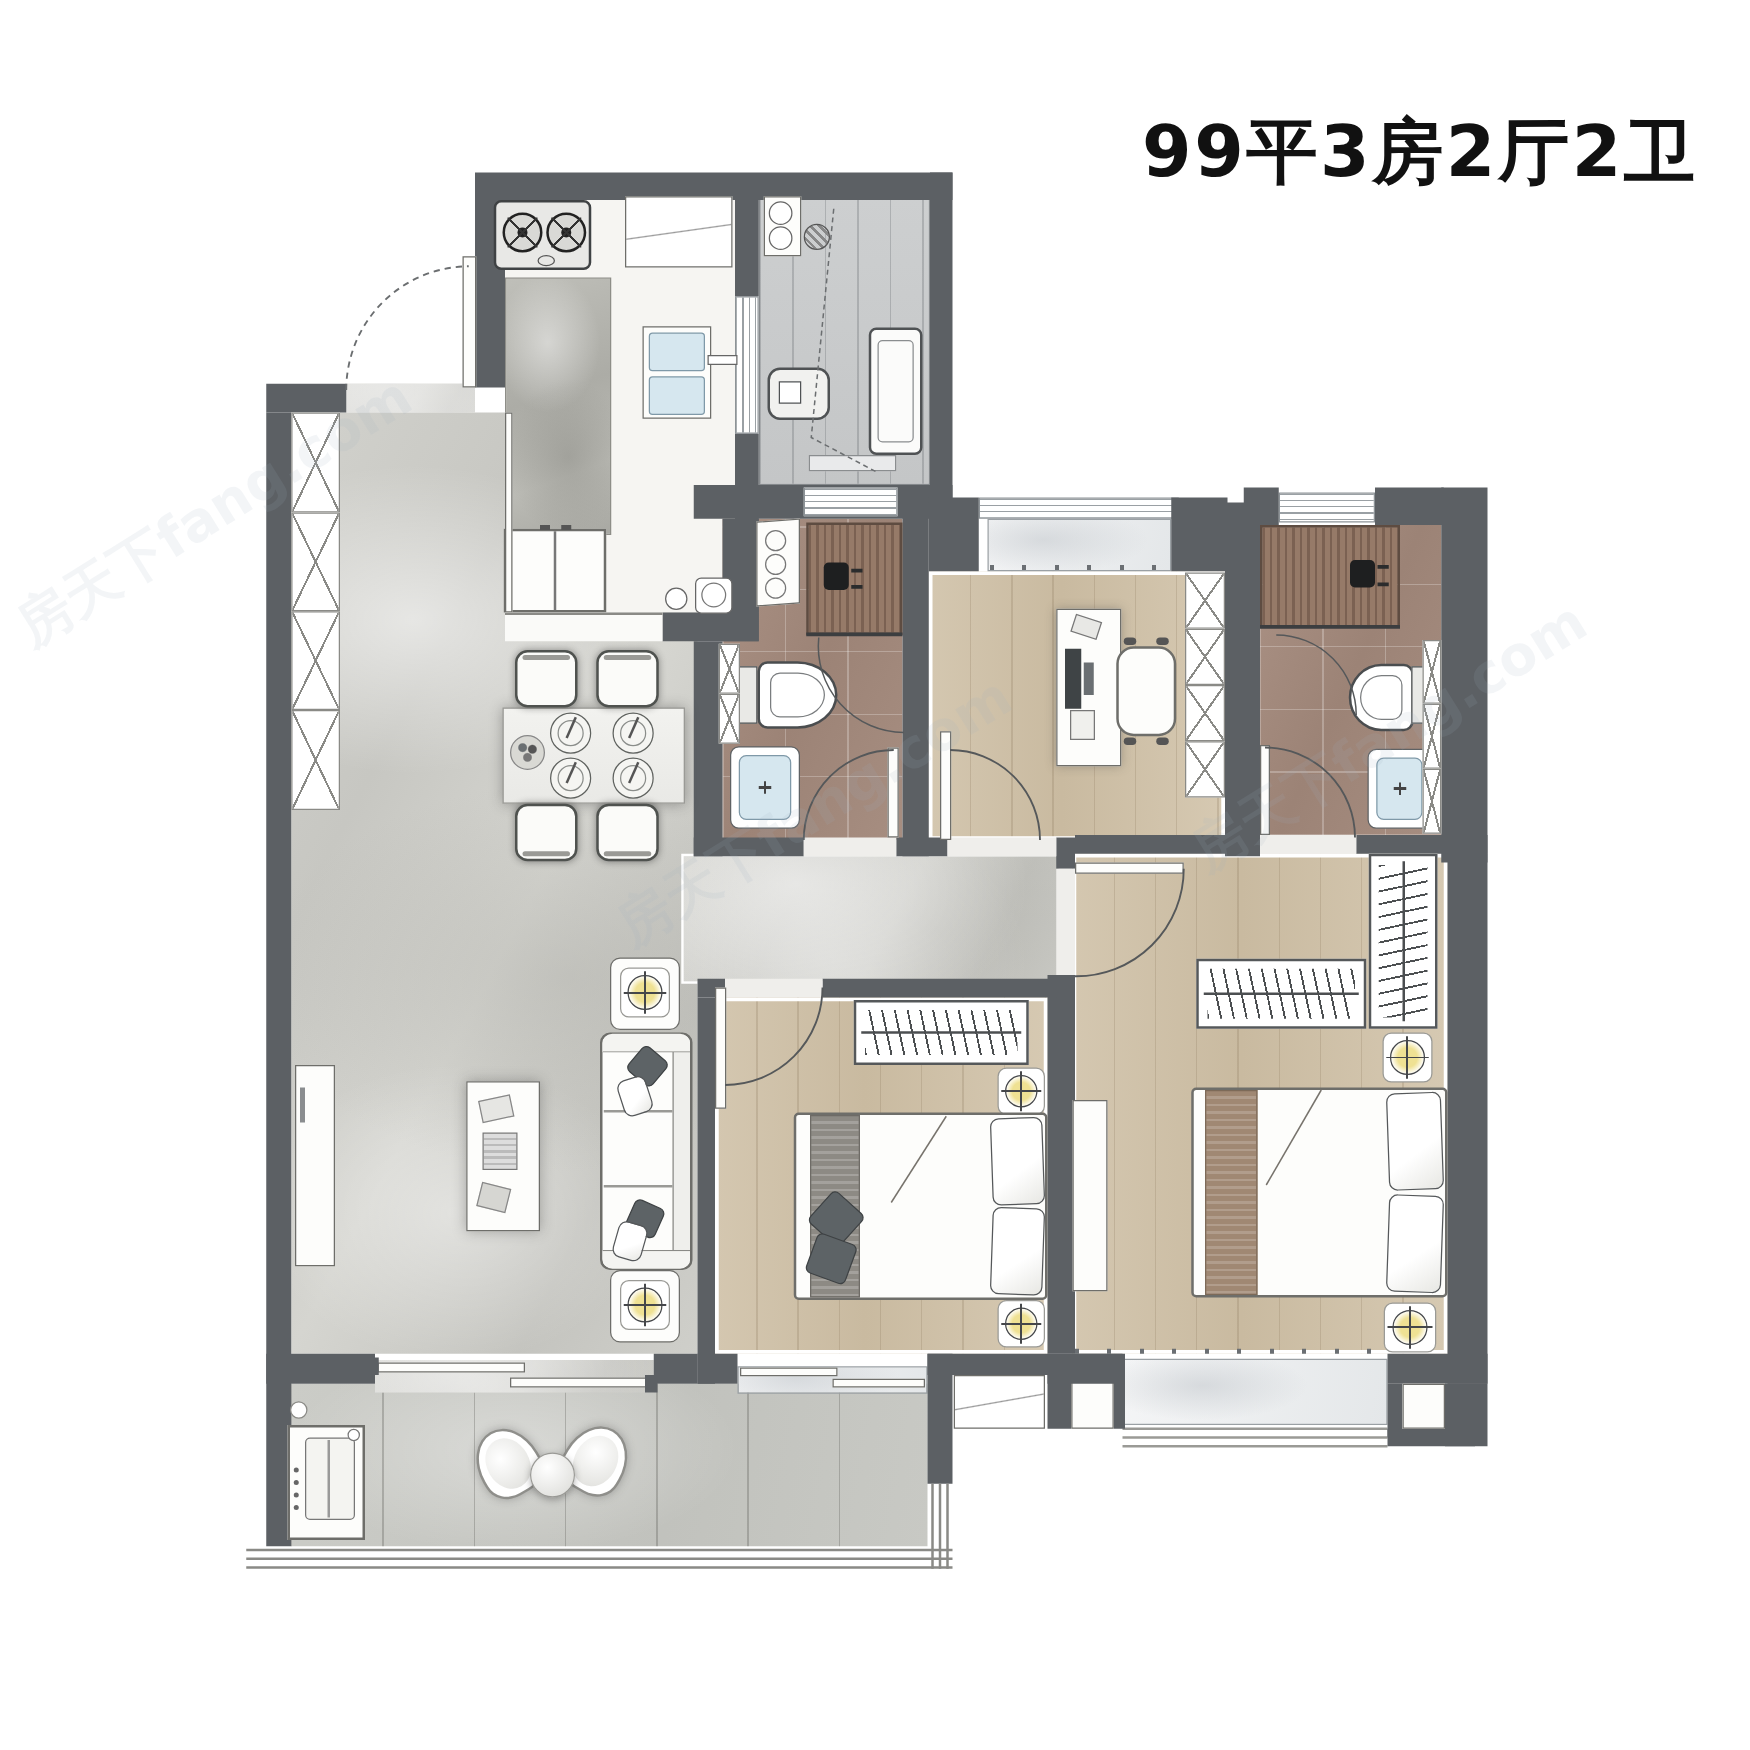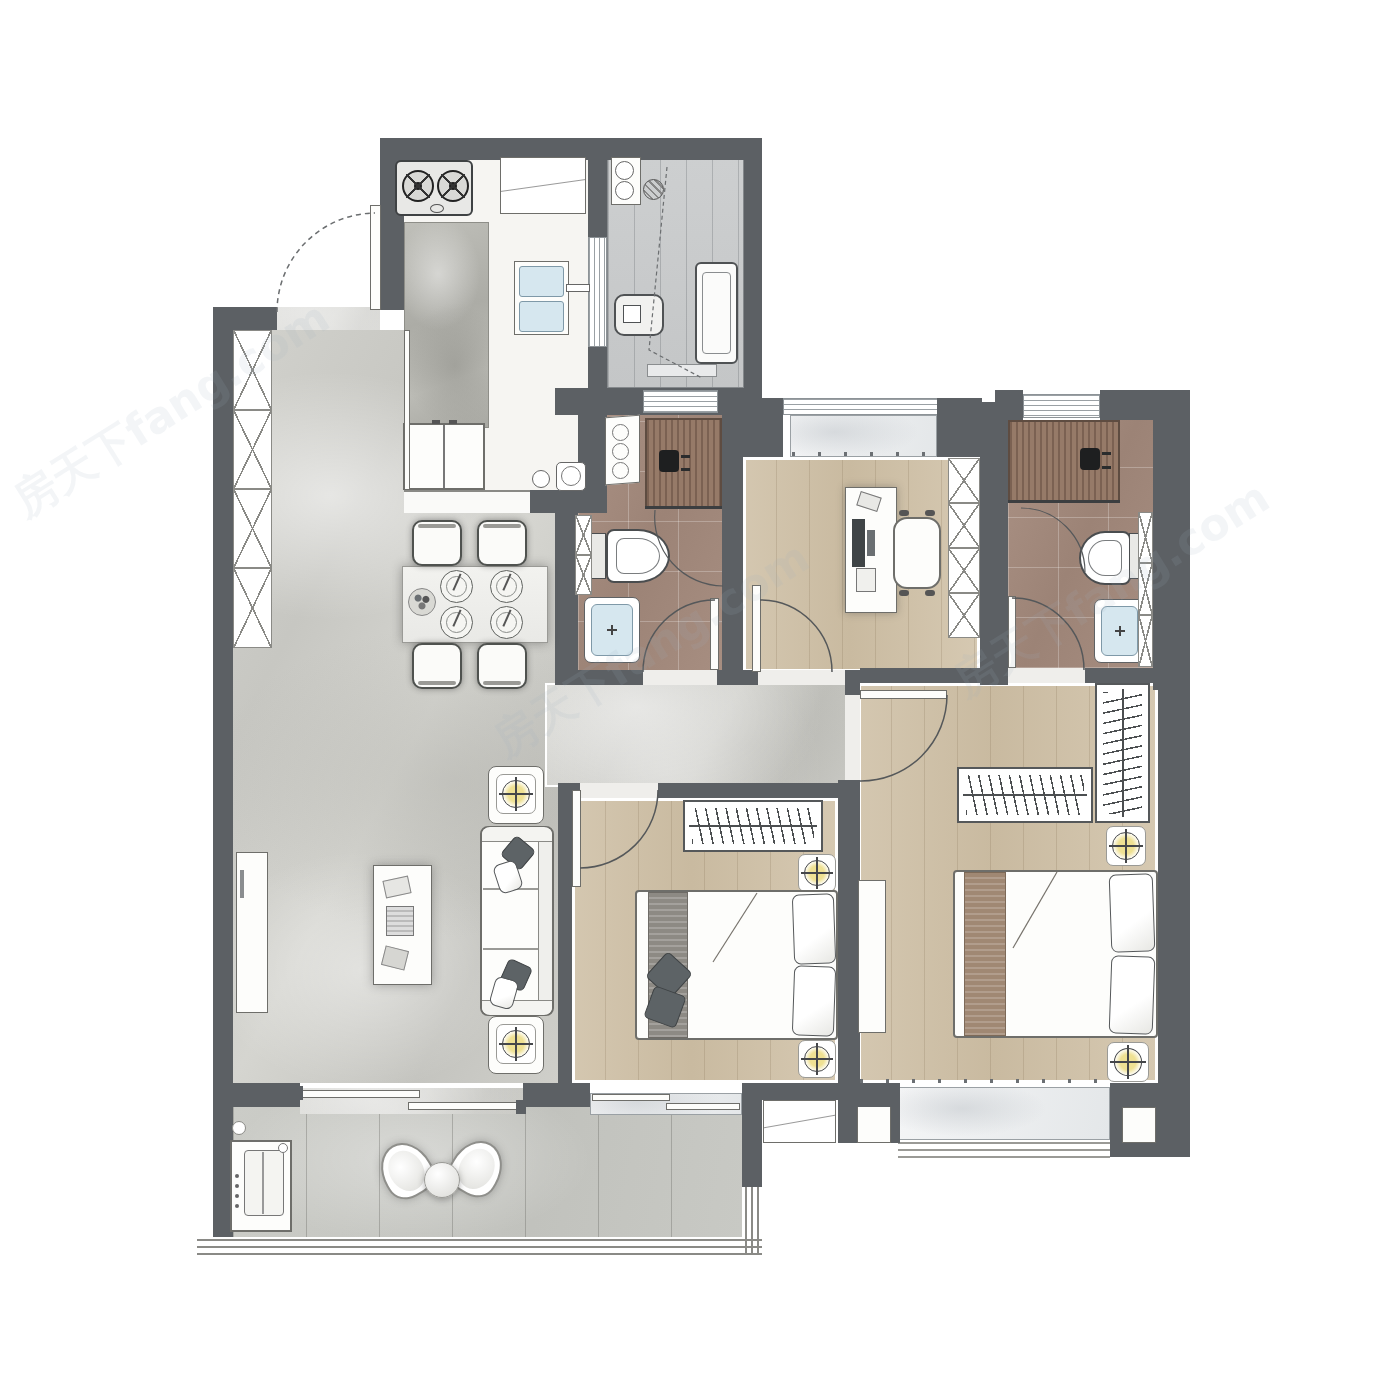--- a/index.html
+++ b/index.html
@@ -346,13 +346,14 @@
     <path d="M 655 510 A 69 69 0 0 0 723 586" fill="none" stroke="#55585a" stroke-width="1.2"></path>
     <path d="M 1085 572 A 64 64 0 0 0 1021 508" fill="none" stroke="#55585a" stroke-width="1.2"></path>
     <path d="M 667 167 L 649 350 L 702 378" fill="none" stroke="#6b6e70" stroke-width="1.2" stroke-dasharray="4 3"></path>
     <path d="M 757 893 L 713 962" fill="none" stroke="#77736c" stroke-width="1.2"></path>
     <path d="M 1057 872 L 1013 948" fill="none" stroke="#77736c" stroke-width="1.2"></path>
   </svg>
 
   <div class="wm" style="left:-10px;top:380px">房天下fang.com</div>
   <div class="wm" style="left:470px;top:620px">房天下fang.com</div>
   <div class="wm" style="left:930px;top:560px">房天下fang.com</div>
+  <div class="title" style="right:42px;top:84px">99平3房2厅2卫</div>
 </div>
 
 </body></html>

